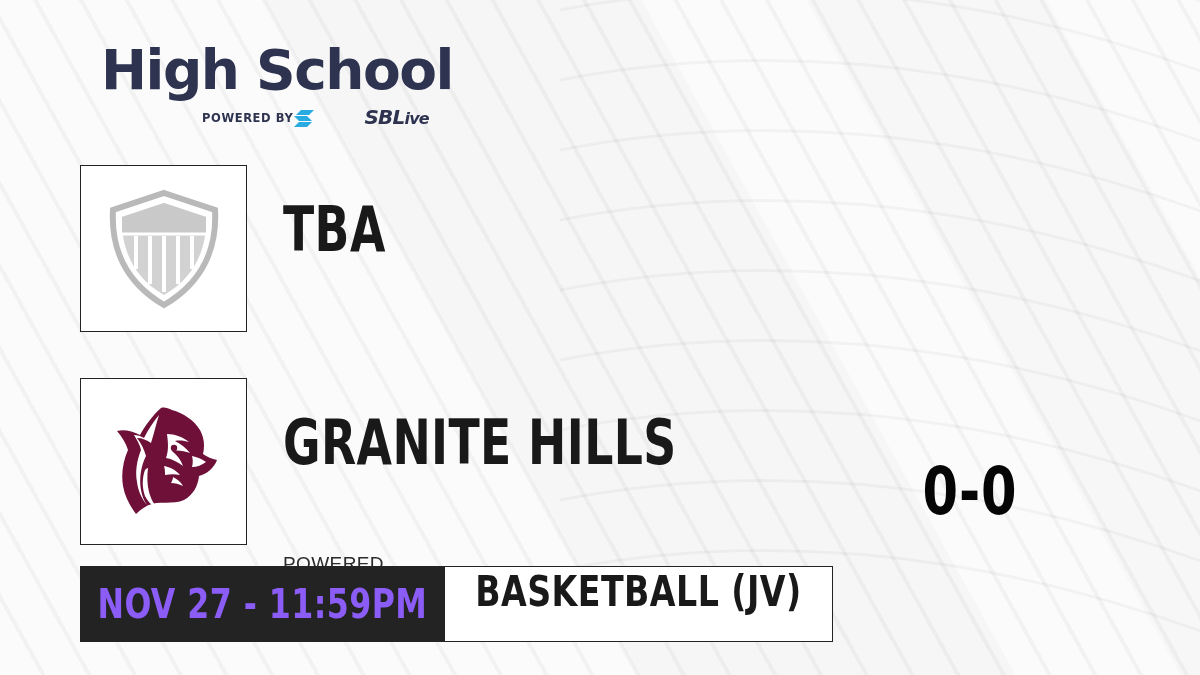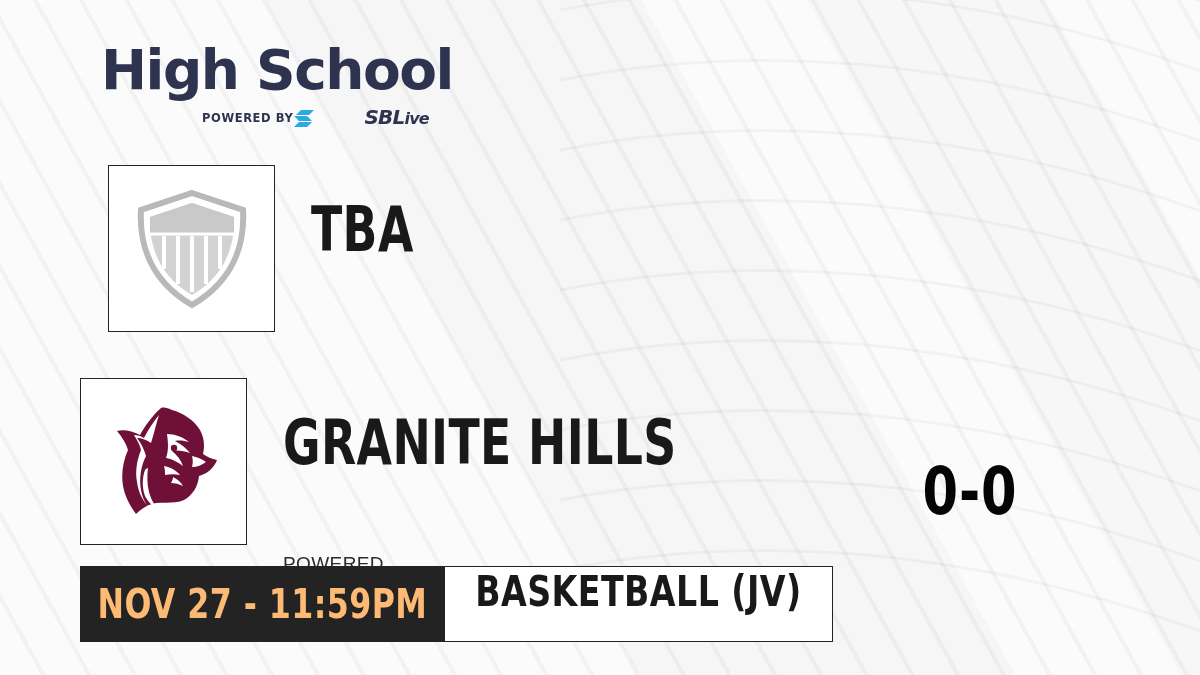--- a/index.html
+++ b/index.html
@@ -126,21 +126,21 @@
   }
   .sblive-word .lo { font-size: 16px; }
 
   
   .team-row {
     position: absolute;
     left: 80px;
     display: flex;
     align-items: flex-start;
   }
-  .team-row.row-away { top: 165px; margin-left: 28px; }
+  .team-row.row-away { top: 165px; }
   .team-row.row-home { top: 378px; }
 
   .logo-card {
     width: 167px;
     height: 167px;
     background: #ffffff;
     border: 1.6px solid #232323;
     box-sizing: border-box;
     display: flex;
     align-items: center;
@@ -194,21 +194,21 @@
   .info-bar {
     position: absolute;
     left: 80px;
     top: 566px;
     display: flex;
     align-items: stretch;
     height: 76px;
   }
   .bar-date {
     background: #232323;
-    color: #fdba74;
+    color: #8b5cf6;
     width: 365px;
     display: flex;
     align-items: center;
     justify-content: center;
     font-family: "DejaVu Sans Condensed", "Liberation Sans Narrow", "DejaVu Sans", sans-serif;
     font-weight: bold;
     font-size: 40px;
     letter-spacing: 0.5px;
     white-space: nowrap;
     box-sizing: border-box;

